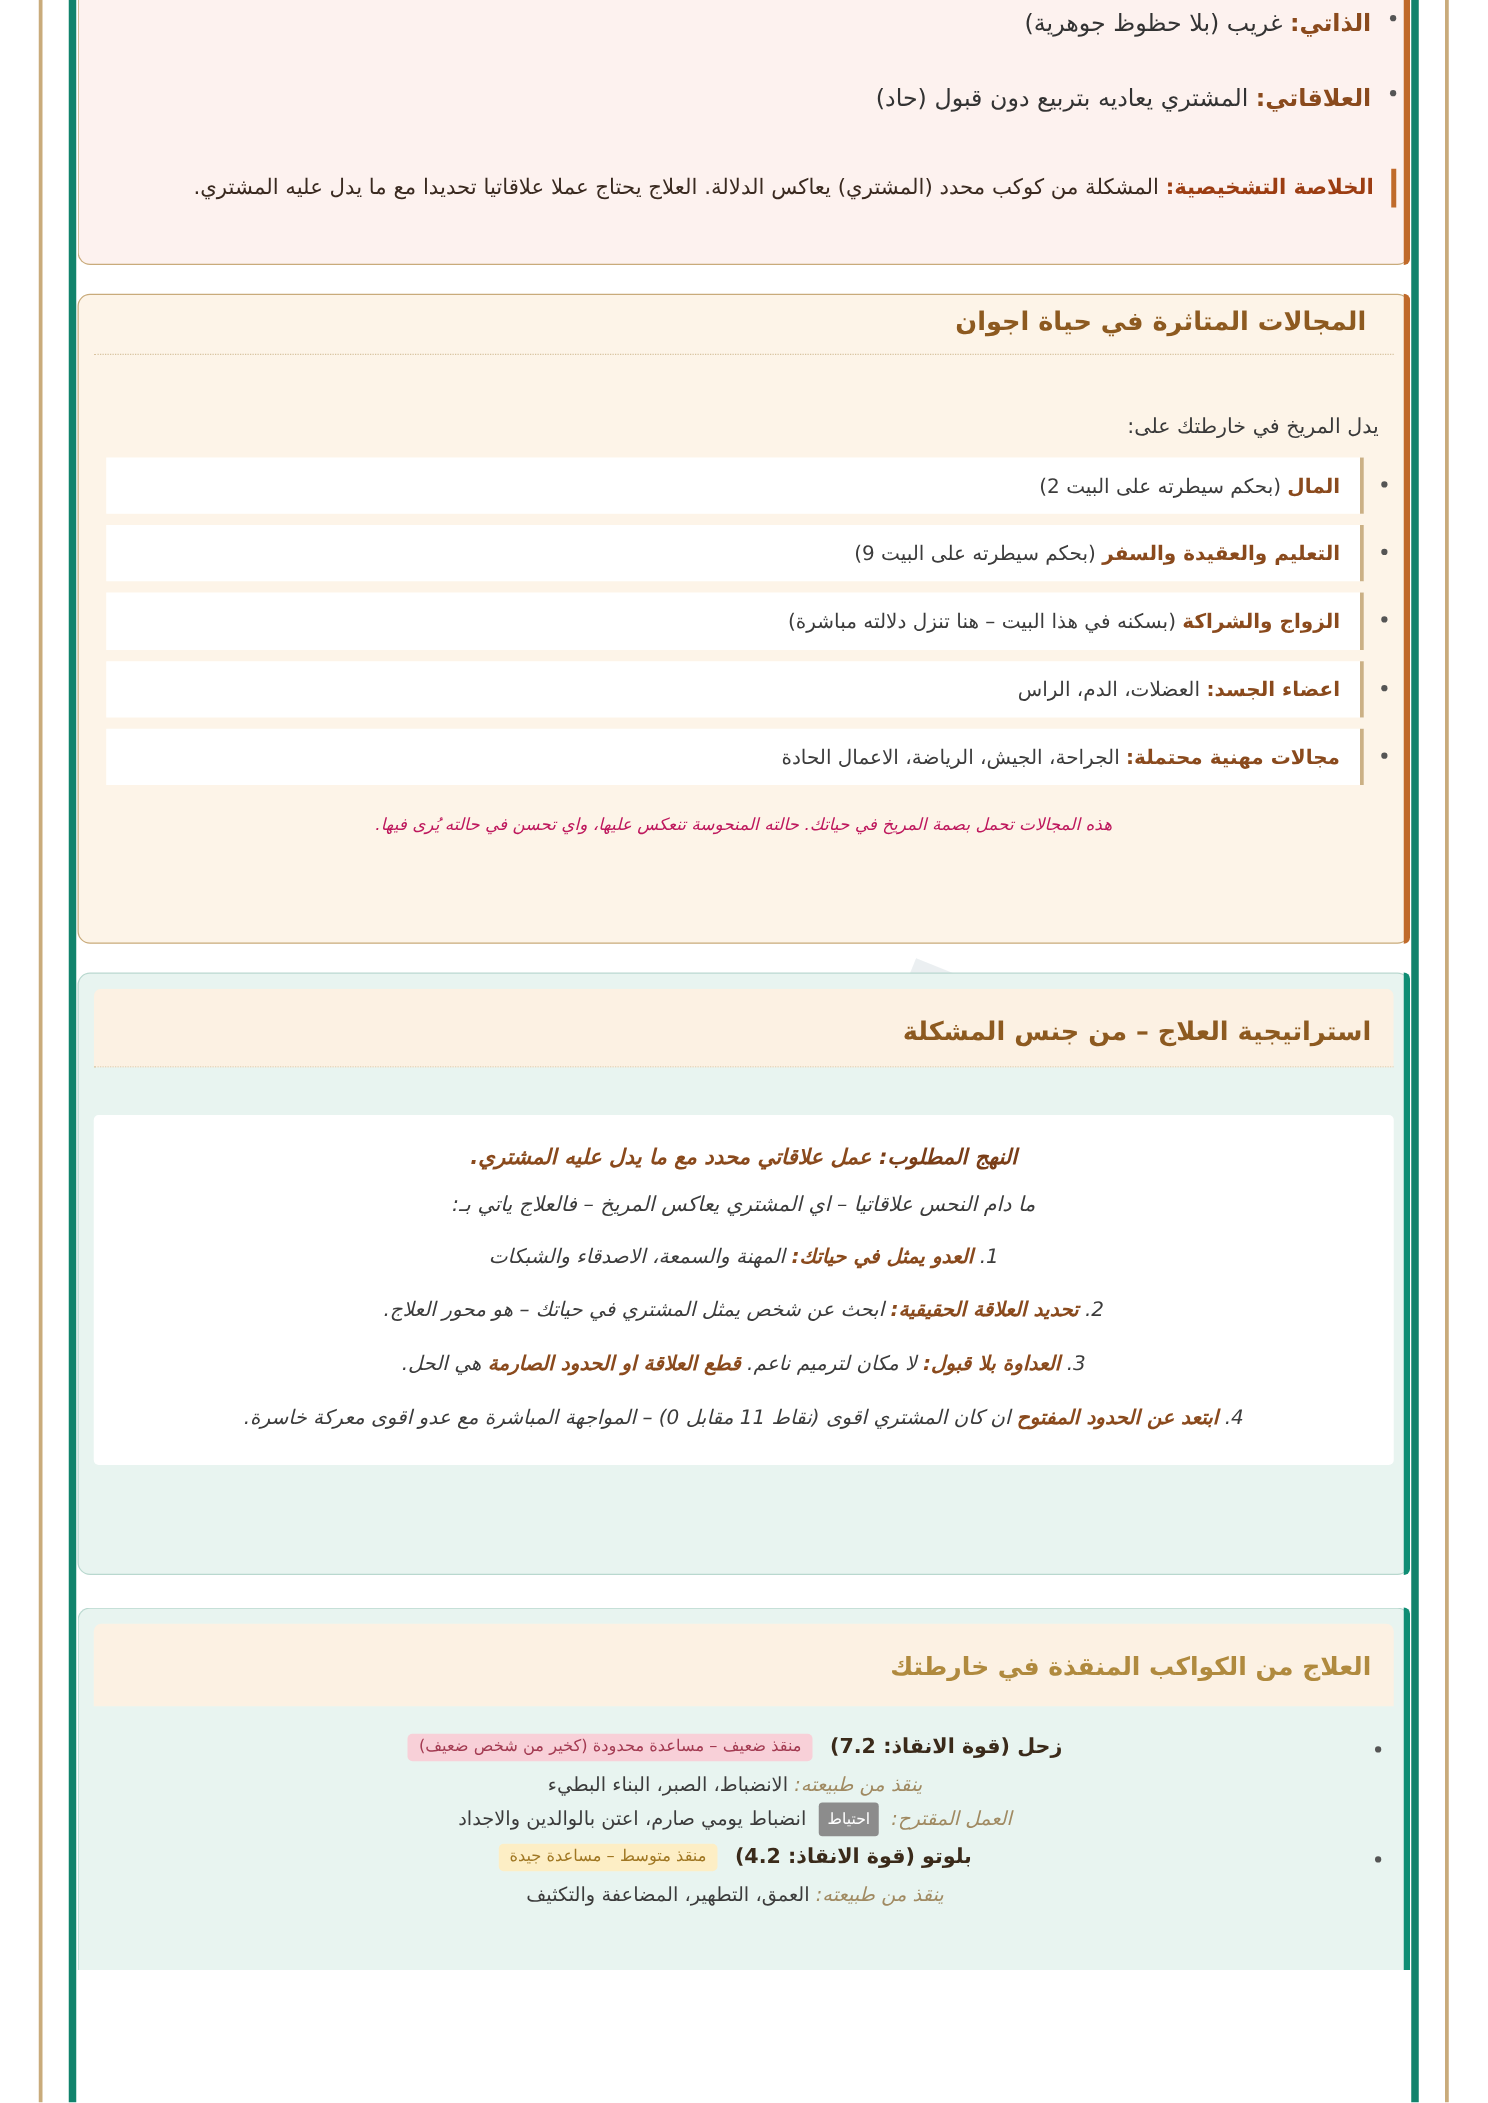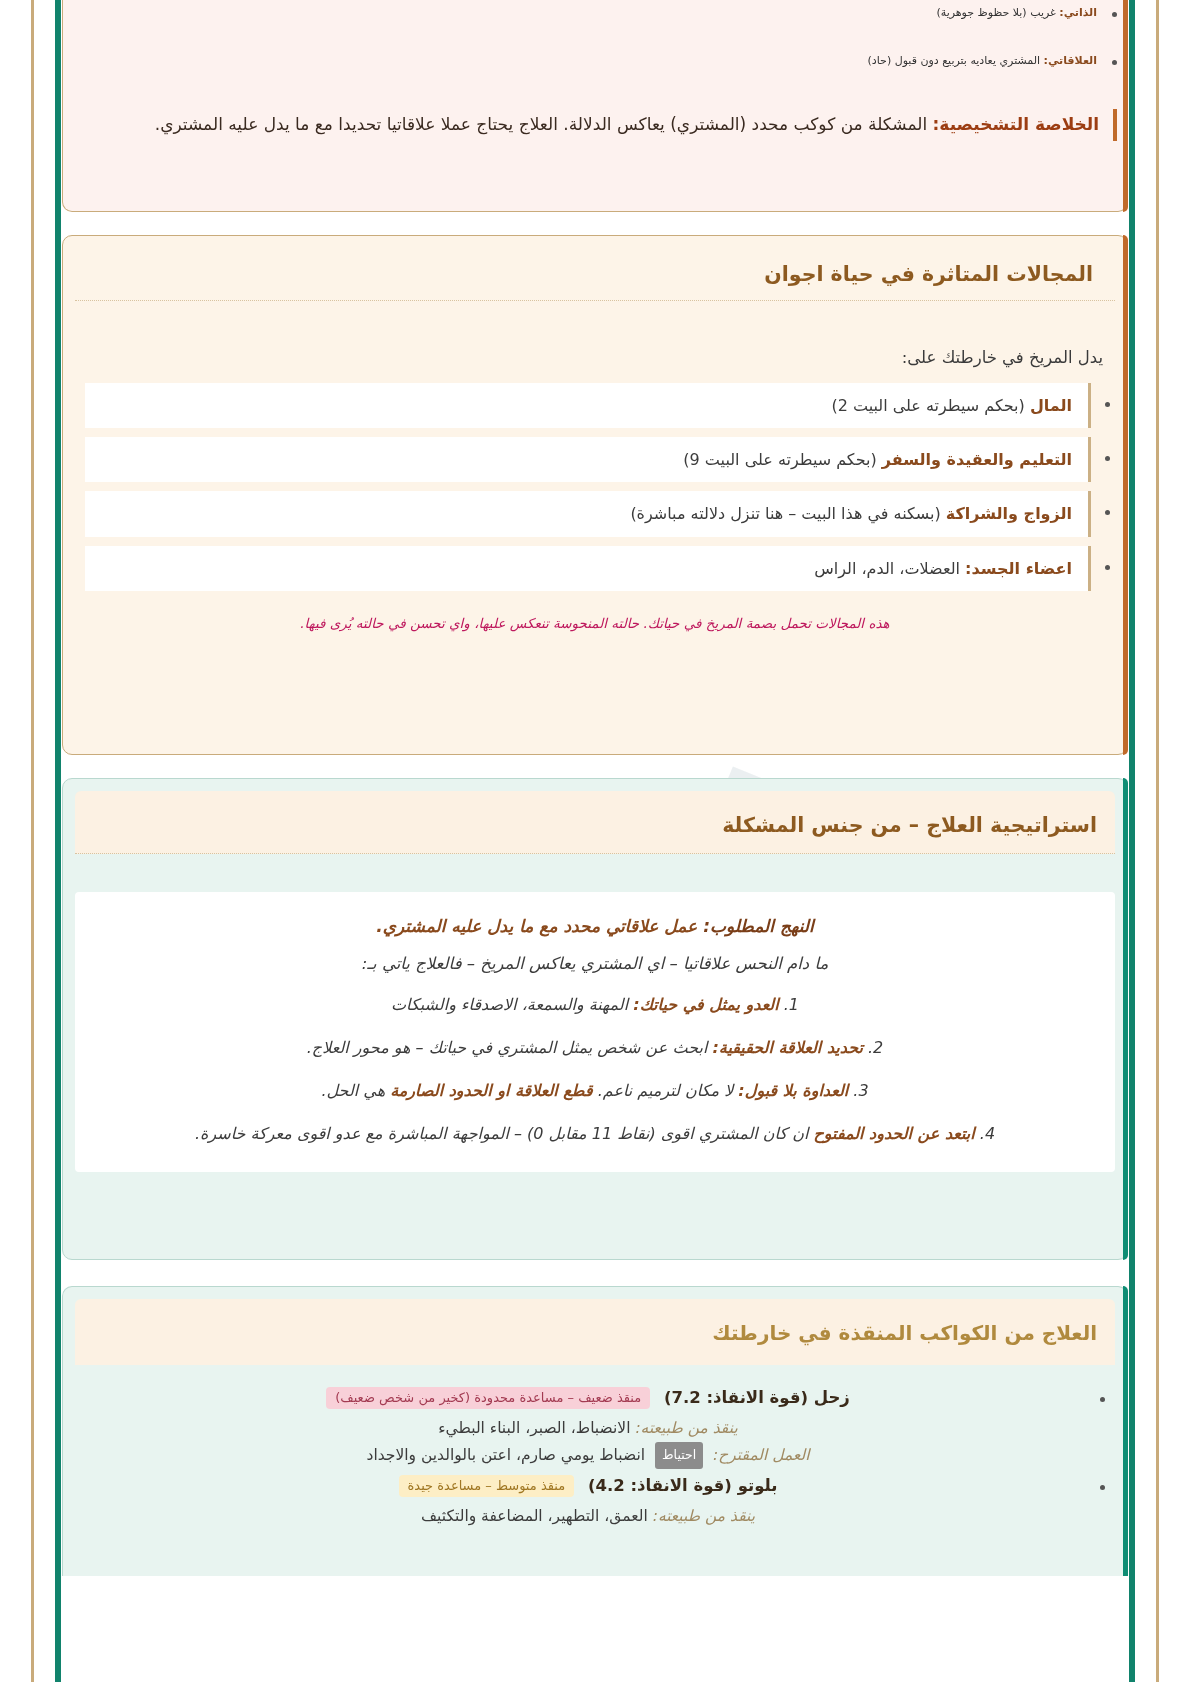--- a/index.html
+++ b/index.html
@@ -81,21 +81,21 @@
     height:212px;
     border-top:none;
     border-radius:0 0 10px 10px;
     background:#fdf2ef;
   }
   #diag-card .card-edge{border-radius:0 0 10px 0;top:0;}
   .diag-list{margin:0;padding:0;list-style:none;}
   .diag-li{
     position:relative;
     padding:0 30px 0 40px;
-    font-size:11px;
+    font-size:19px;
     color:#333;
     line-height:1.6;
   }
   .diag-li:nth-child(1){padding-top:4px;}
   .diag-li:nth-child(2){padding-top:30px;}
   .diag-li .dot{
     position:absolute;right:10px;top:12px;
     width:5px;height:5px;border-radius:50%;background:#555;
   }
   .diag-li:nth-child(2) .dot{top:38px;}
@@ -115,21 +115,21 @@
   
   #domains-card{
     margin-top:23px;
     height:520px;
     padding:0;
   }
   .sec-title{
     font-size:20.5px;
     font-weight:700;
     color:#8a5a22;
-    padding:26px 22px 14px 22px;
+    padding:9px 22px 14px 22px;
     border-bottom:1px dotted #d8c3a0;
     margin:0 12px;
   }
   #domains-card .sec-title{color:#8d5a20;}
   .lead{
     padding:30px 24px 0 24px;
     font-size:16.5px;
     color:#3a3a3a;
   }
 
@@ -321,20 +321,25 @@
       </li>
       <li>
         <span class="dot"></span>
         <b>الزواج والشراكة</b>
         <span>(بسكنه في هذا البيت – هنا تنزل دلالته مباشرة)</span>
       </li>
       <li>
         <span class="dot"></span>
         <b>اعضاء الجسد:</b>
         <span>العضلات، الدم، الراس</span>
+      </li>
+      <li>
+        <span class="dot"></span>
+        <b>مجالات مهنية محتملة:</b>
+        <span>الجراحة، الجيش، الرياضة، الاعمال الحادة</span>
       </li>
     </ul>
     <p class="note">هذه المجالات تحمل بصمة المريخ في حياتك. حالته المنحوسة تنعكس عليها، واي تحسن في حالته يُرى فيها.</p>
   </section>
 
   <section class="card teal" id="strategy-card">
     <div class="card-edge"></div>
     <h2 class="sec-title">استراتيجية العلاج – من جنس المشكلة</h2>
     <div class="white-panel">
       <p class="approach">

